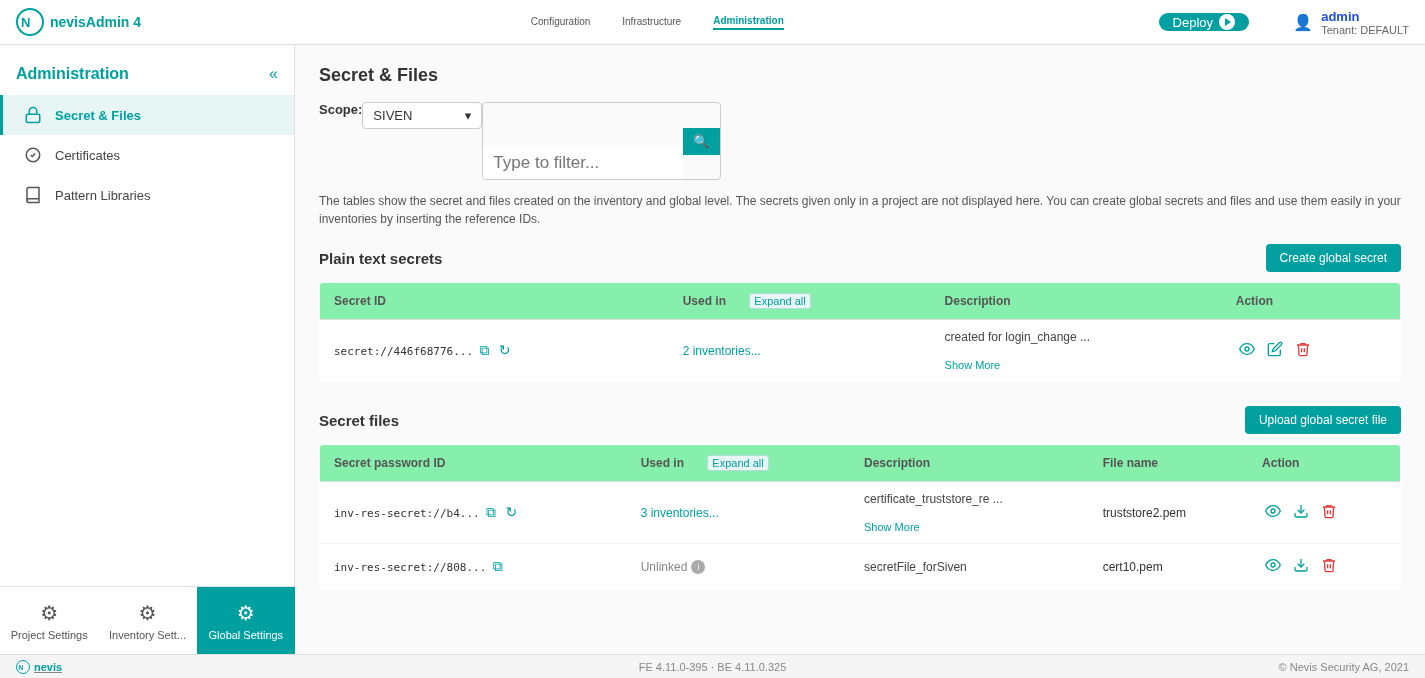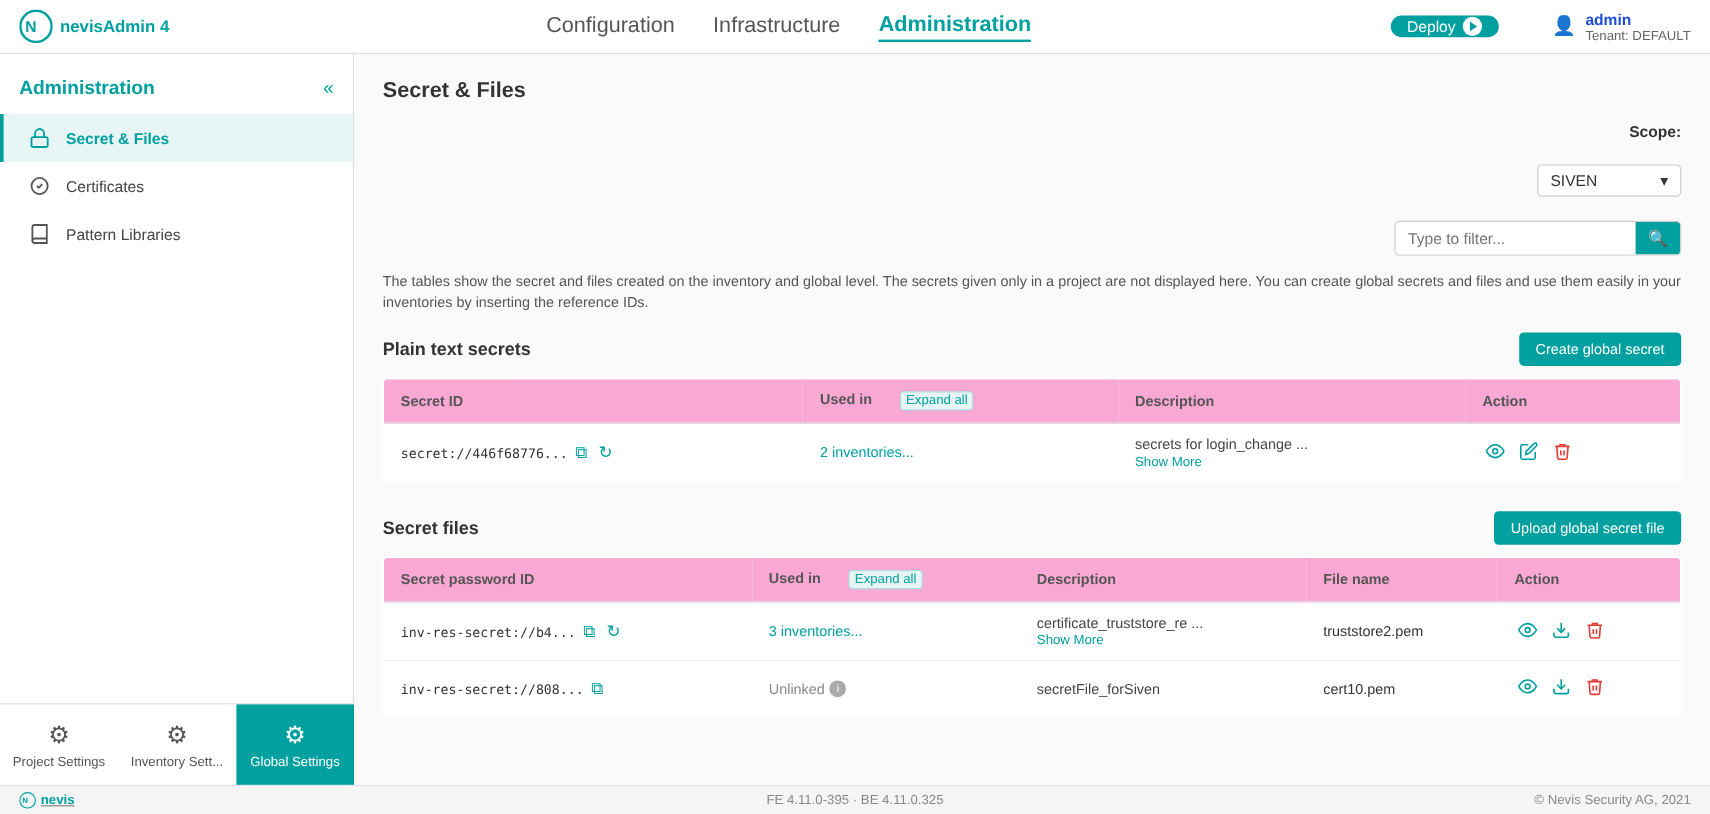--- a/index.html
+++ b/index.html
@@ -6,21 +6,21 @@
     body { font-family: -apple-system, BlinkMacSystemFont, 'Segoe UI', sans-serif; font-size: 13px; color: #333; background: #fff; height: 678px; overflow: hidden; }
 
     
     .navbar {
       display: flex; align-items: center; height: 45px; background: #fff;
       border-bottom: 1px solid #e0e0e0; padding: 0 16px; position: relative; z-index: 10;
     }
     .navbar-logo { display: flex; align-items: center; gap: 6px; color: #00a0a0; font-weight: 700; font-size: 14px; min-width: 140px; }
     .navbar-logo svg { width: 28px; height: 28px; }
     .navbar-center { display: flex; gap: 32px; flex: 1; justify-content: center; align-items: center; }
-    .nav-item { color: #555; text-decoration: none; font-size: 18px; cursor: pointer; padding-bottom: 2px; }
+    .nav-item { color: #555; text-decoration: none; font-size: 10px; cursor: pointer; padding-bottom: 2px; }
     .nav-item.active { color: #00a0a0; border-bottom: 2px solid #00a0a0; font-weight: 600; }
     .deploy-btn {
       display: flex; align-items: center; gap: 6px; background: #00a0a0; color: #fff;
       border: none; border-radius: 20px; padding: 1px 14px; font-size: 13px; cursor: pointer;
     }
     .deploy-btn .play-icon { width: 16px; height: 16px; background: #fff; border-radius: 50%; display: flex; align-items: center; justify-content: center; }
     .deploy-btn .play-icon::after { content: ''; border-left: 6px solid #00a0a0; border-top: 4px solid transparent; border-bottom: 4px solid transparent; margin-left: 2px; }
     .navbar-right { display: flex; align-items: center; gap: 8px; min-width: 160px; justify-content: flex-end; }
     .admin-icon { color: #00a0a0; font-size: 16px; }
     .admin-name { font-size: 13px; font-weight: 600; color: #1d4ed8; }
@@ -44,55 +44,55 @@
       cursor: pointer; color: #444; font-size: 13px; border-left: 3px solid transparent;
     }
     .sidebar-item.active { background: #e8f5f5; border-left: 3px solid #00a0a0; color: #00a0a0; font-weight: 600; }
     .sidebar-icon { width: 20px; height: 20px; display: flex; align-items: center; justify-content: center; }
 
     
     .main { flex: 1; overflow-y: auto; padding: 20px 24px; background: #fafafa; }
     .page-title { font-size: 18px; font-weight: 600; color: #333; margin-bottom: 16px; }
 
     
-    .scope-bar { display: flex; align-items: flex-end; gap: 20px; margin-bottom: 12px; flex-direction: column; }
+    .scope-bar { display: flex; align-items: flex-start; gap: 0; margin-bottom: 12px; }
     .scope-select {
       display: flex; align-items: center; gap: 4px; border: 1px solid #ccc; border-radius: 4px;
       padding: 5px 10px; background: #fff; cursor: pointer; min-width: 120px; justify-content: space-between;
     }
     .filter-input {
       display: flex; align-items: center; border: 1px solid #ccc; border-radius: 4px; overflow: hidden;
     }
     .filter-input input {
-      border: none; outline: none; padding: 6px 10px; width: 200px; font-size: 13px; color: #888;
+      border: none; outline: none; padding: 6px 10px; width: 200px; font-size: 17px; color: #888; margin-top: 44px;
     }
     .filter-btn { background: #00a0a0; border: none; padding: 6px 10px; cursor: pointer; color: #fff; display: flex; align-items: center; }
 
     
     .info-text { font-size: 12px; color: #555; margin-bottom: 16px; line-height: 1.5; }
 
     
     .section-header { display: flex; align-items: center; justify-content: space-between; margin-bottom: 10px; }
     .section-title { font-size: 15px; font-weight: 600; color: #333; }
     .action-btn {
       background: #00a0a0; color: #fff; border: none; border-radius: 4px;
       padding: 7px 14px; font-size: 12px; cursor: pointer; font-weight: 500;
     }
 
     
     .data-table { width: 100%; border-collapse: collapse; background: #fff; border: 1px solid #e0e0e0; border-radius: 4px; overflow: hidden; margin-bottom: 24px; }
     .data-table th {
-      background: #f9a8d4; padding: 10px 14px; text-align: left; font-weight: 600;
+      background: #86efac; padding: 10px 14px; text-align: left; font-weight: 600;
       font-size: 12px; color: #555; border-bottom: 1px solid #e0e0e0;
     }
     .data-table td { padding: 10px 14px; border-bottom: 1px solid #f0f0f0; font-size: 12px; vertical-align: middle; }
     .data-table tr:last-child td { border-bottom: none; }
     .id-cell { color: #333; font-family: monospace; font-size: 11px; margin-top: 12px; }
     .link-cell { color: #00a0a0; cursor: pointer; text-decoration: none; }
-    .show-more { color: #00a0a0; cursor: pointer; font-size: 11px; display: block; margin-top: 2px; }
+    .show-more { color: #00a0a0; cursor: pointer; font-size: 11px; display: block; margin-top: 15px; }
     .desc-cell { color: #444; font-size: 12px; }
     .icon-btn { background: none; border: none; cursor: pointer; padding: 3px; color: #00a0a0; font-size: 14px; }
     .icon-btn.red { color: #e53935; }
     .action-icons { display: flex; gap: 6px; align-items: center; }
     .expand-btn { background: #e8f5f5; border: 1px solid #b0dede; border-radius: 3px; color: #00a0a0; padding: 1px 4px; cursor: pointer; font-size: 11px; margin-left: 20px; }
 
     
     .unlinked-cell { display: flex; align-items: center; gap: 4px; color: #888; }
     .info-circle { display: inline-flex; align-items: center; justify-content: center; width: 14px; height: 14px; border-radius: 50%; background: #aaa; color: #fff; font-size: 9px; cursor: pointer; }
 
@@ -247,21 +247,21 @@
         <tr>
           <td>
             <span class="id-cell">secret://446f68776...</span>
             <button class="icon-btn" title="Copy">⧉</button>
             <button class="icon-btn" title="Refresh">↻</button>
           </td>
           <td>
             <a class="link-cell">2 inventories...</a>
           </td>
           <td>
-            <span class="desc-cell">secrets for login_change ...</span>
+            <span class="desc-cell">created for login_change ...</span>
             <a class="show-more">Show More</a>
           </td>
           <td>
             <div class="action-icons">
               <button class="icon-btn" title="View">
                 <svg width="16" height="16" viewBox="0 0 24 24" fill="none" stroke="#00a0a0" stroke-width="2">
                     <path d="M1 12s4-8 11-8 11 8 11 8-4 8-11 8-11-8-11-8z"></path>
                     <circle cx="12" cy="12" r="3"></circle>
                   </svg>
               </button>

